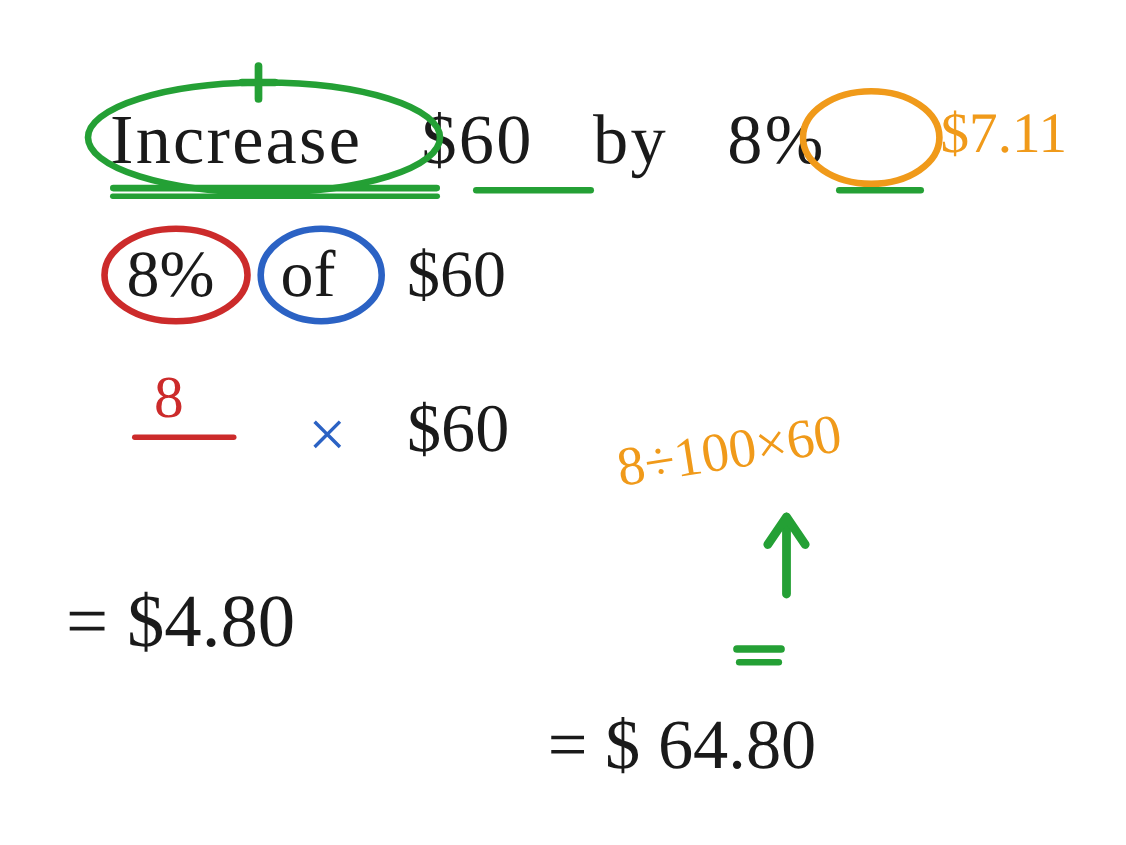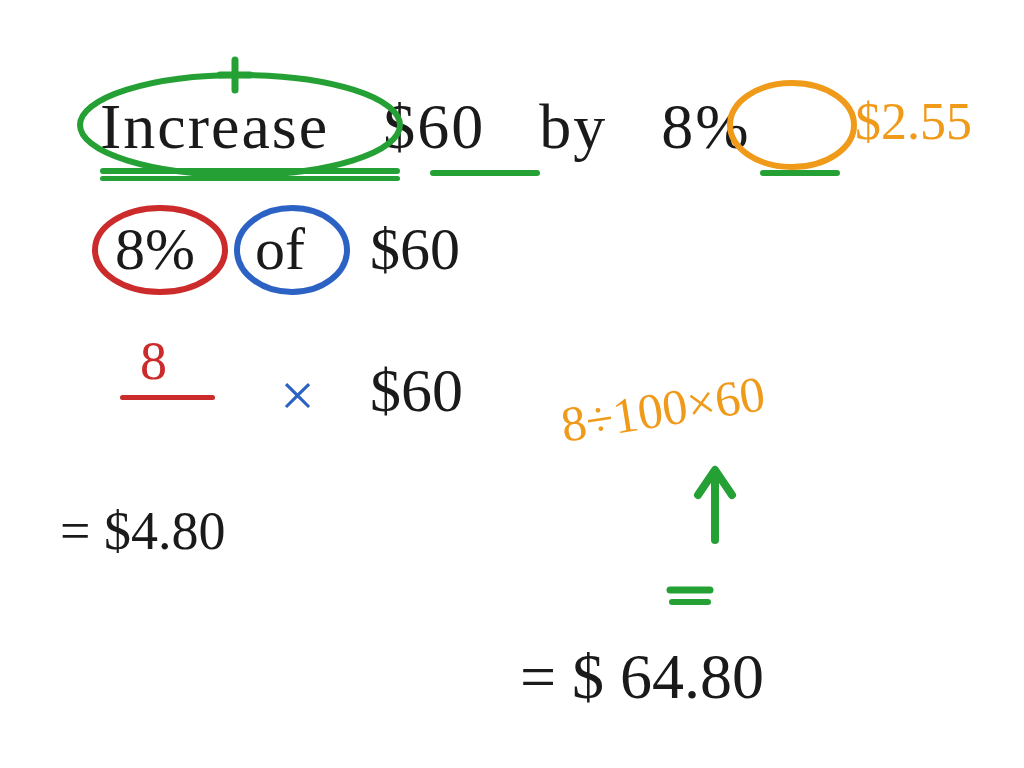--- a/index.html
+++ b/index.html
@@ -42,24 +42,24 @@
   
   .frac-num { top: 330px; left: 140px; font-size: 54px; }
   .frac-den { top: 405px; left: 120px; font-size: 54px; }
   .frac-bar { position:absolute; top: 395px; left: 120px; width: 95px; height: 5px; background:#cc2b2b; border-radius:3px;}
   .times    { top: 360px; left: 280px; font-size: 62px; }
   .frac-60  { top: 355px; left: 370px; font-size: 62px; }
 
   .orange-calc { top: 380px; left: 560px; font-size: 50px; transform: rotate(-9deg); }
 
   
-  .eq480 { top: 500px; left: 60px;  font-size: 54px; }
+  .eq480 { top: 525px; left: 60px;  font-size: 68px; }
   .therefore { top: 530px; left: 430px; font-size: 62px; }
   .arrow-up { top: 460px; left: 680px; }
-  .final-eq { top: 640px; left: 520px; font-size: 64px; }
+  .final-eq { top: 640px; left: 498px; font-size: 64px; }
 
   .uline-green { position:absolute; background:#24a035; border-radius:3px; height:6px; }
 </style>
 </head>
 <body>
 
 <div class="stage">
 
   <div class="t black line1">
     <span>Increase</span>
@@ -78,21 +78,21 @@
 
   <div class="uline-green" style="top:168px; left:100px; width:300px;"></div>
   <div class="uline-green" style="top:176px; left:100px; width:300px; height:5px;"></div>
   <div class="uline-green" style="top:170px; left:430px; width:110px;"></div>
   <div class="uline-green" style="top:170px; left:760px; width:80px;"></div>
 
   <svg class="anno" style="left:720px; top:75px;" width="150" height="100">
     <ellipse cx="72" cy="50" rx="62" ry="42" fill="none" stroke="#f09a1a" stroke-width="6"></ellipse>
   </svg>
 
-  <div class="t orange orange-480">$2.55</div>
+  <div class="t orange orange-480">$7.11</div>
 
   <div class="t black l2-8pc">8%</div>
   <div class="t black l2-of">of</div>
   <div class="t black l2-60">$60</div>
 
   <svg class="anno" style="left:85px; top:200px;" width="150" height="100">
     <ellipse cx="75" cy="50" rx="65" ry="42" fill="none" stroke="#cc2b2b" stroke-width="6"></ellipse>
   </svg>
 
   <svg class="anno" style="left:230px; top:200px;" width="130" height="100">

